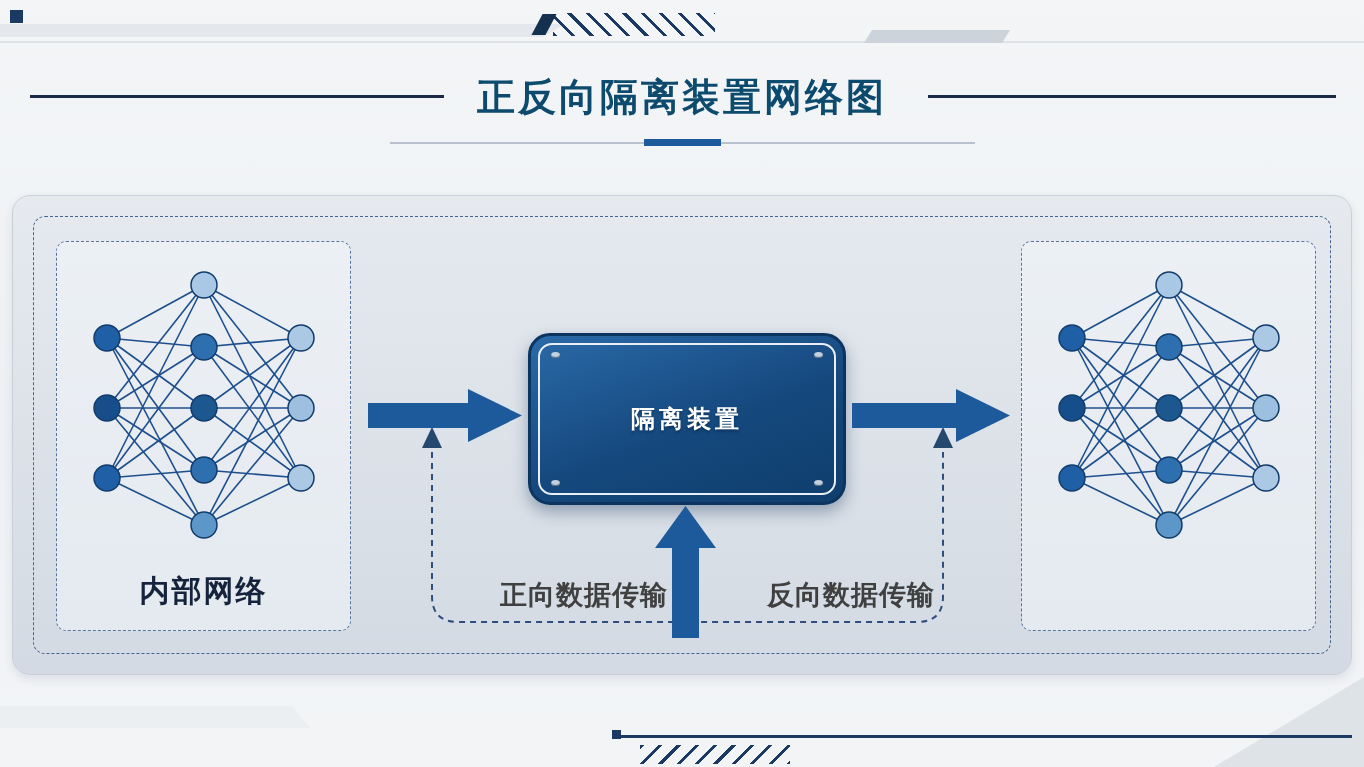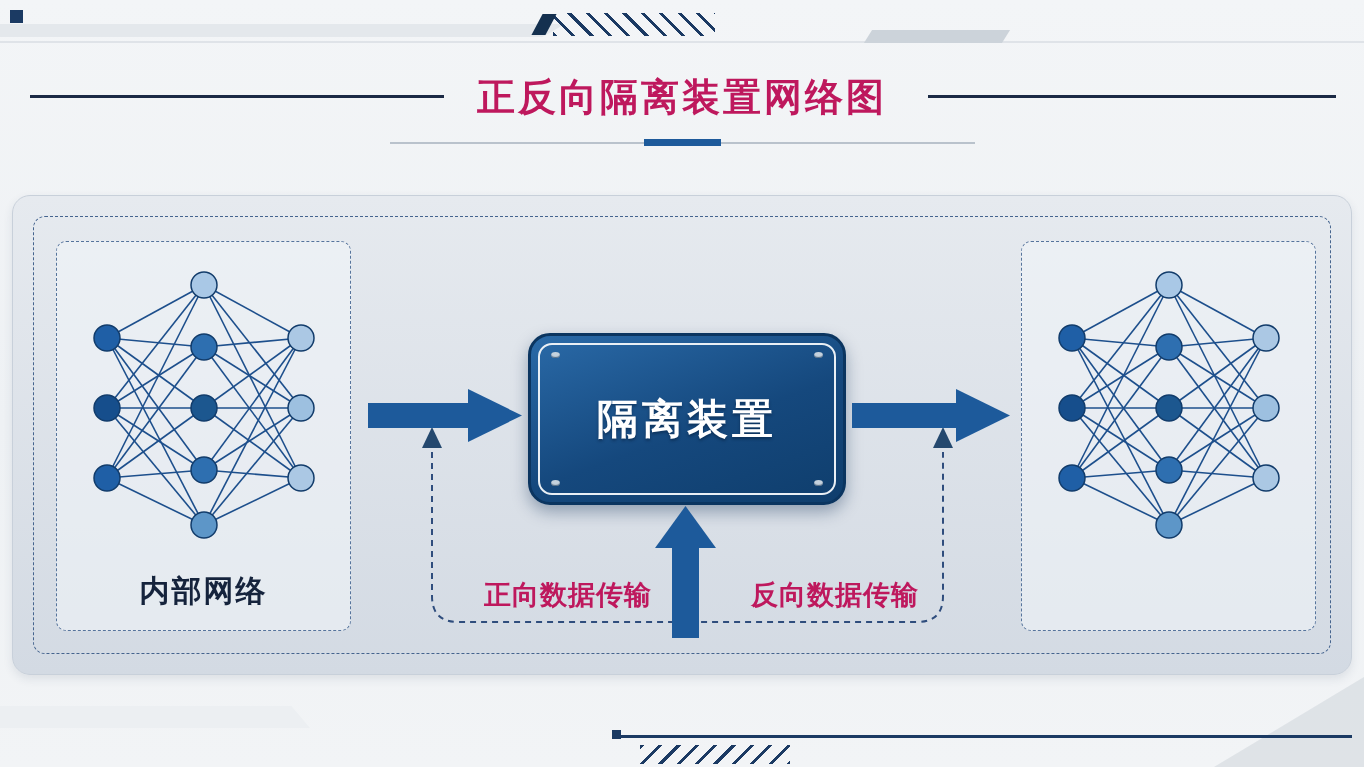--- a/index.html
+++ b/index.html
@@ -29,21 +29,21 @@
                   background:repeating-linear-gradient(135deg,#1b3a63 0 3px,transparent 3px 13px); }
   .corner-br { position:absolute; right:0; bottom:0; width:150px; height:90px; background:#dadfe4;
                clip-path:polygon(100% 0,100% 100%,0 100%); opacity:.8; }
 
   
   .title-row { position:absolute; left:0; top:72px; width:1364px; height:52px; }
   .title-line { position:absolute; top:23px; height:3px; background:#1b2a45; }
   .title-line.left  { left:30px;  width:414px; }
   .title-line.right { left:928px; width:408px; }
   .page-title { position:absolute; left:0; top:0; width:1364px; text-align:center;
-                font-size:38px; font-weight:bold; color:#be185d; letter-spacing:3px; }
+                font-size:38px; font-weight:bold; color:#0c4a6e; letter-spacing:3px; }
   .under-line { position:absolute; left:390px; top:142px; width:585px; height:2px; background:#b9c2cc; }
   .under-accent { position:absolute; left:644px; top:139px; width:77px; height:7px; background:#1d5a9b; }
 
   
   .panel { position:absolute; left:12px; top:195px; width:1340px; height:480px;
            border-radius:18px; background:linear-gradient(180deg,#e6eaef,#d3dae3);
            border:1px solid #c8d0da; box-shadow:0 4px 10px rgba(40,60,90,.10); }
   .panel-dash { position:absolute; inset:20px; border:1.6px dashed #45648e; border-radius:12px; }
 
   .net-box { position:absolute; top:45px; width:295px; height:390px; border:1.6px dashed #56749c;
@@ -53,30 +53,30 @@
   .net-box svg.net { position:absolute; left:25px; top:18px; }
   .net-label { position:absolute; left:0; bottom:18px; width:100%; text-align:center;
                font-size:30px; font-weight:bold; color:#15233c; letter-spacing:2px; }
 
   
   .device { position:absolute; left:515px; top:137px; width:318px; height:172px; border-radius:22px;
             background:linear-gradient(160deg,#2a6aa8 0%,#15487d 55%,#0f3e6d 100%);
             border:3px solid #0b3560; box-shadow:0 7px 16px rgba(10,40,80,.35);
             display:flex; align-items:center; justify-content:center; }
   .device-inner { position:absolute; inset:7px; border:2.5px solid #e9eff5; border-radius:14px; }
-  .device-label { position:relative; font-size:41px; font-weight:bold; color:#ffffff;
+  .device-label { position:relative; font-size:24px; font-weight:bold; color:#ffffff;
                   letter-spacing:4px; text-shadow:0 2px 3px rgba(0,20,45,.45); }
   .screw { position:absolute; width:9px; height:6px; border-radius:50%; background:#c5d2de;
            box-shadow:inset 0 -1px 1px rgba(10,40,70,.6); }
   .screw.tl { left:20px; top:16px; }  .screw.tr { right:20px; top:16px; }
   .screw.bl { left:20px; bottom:16px; } .screw.br { right:20px; bottom:16px; }
 
   
-  .flow-label { position:absolute; top:577px; width:200px; text-align:center;
-                font-size:27px; font-weight:bold; color:#be185d; letter-spacing:1px; }
+  .flow-label { position:absolute; top:577px; width:200px; text-align:right;
+                font-size:27px; font-weight:bold; color:#404040; letter-spacing:1px; }
   .flow-label.forward { left:468px; }
   .flow-label.reverse { left:735px; }
 
   
   .overlay { position:absolute; left:0; top:0; width:1364px; height:767px; pointer-events:none; }
 </style>
 </head>
 <body>
 
 <div class="sq-tl"></div>

